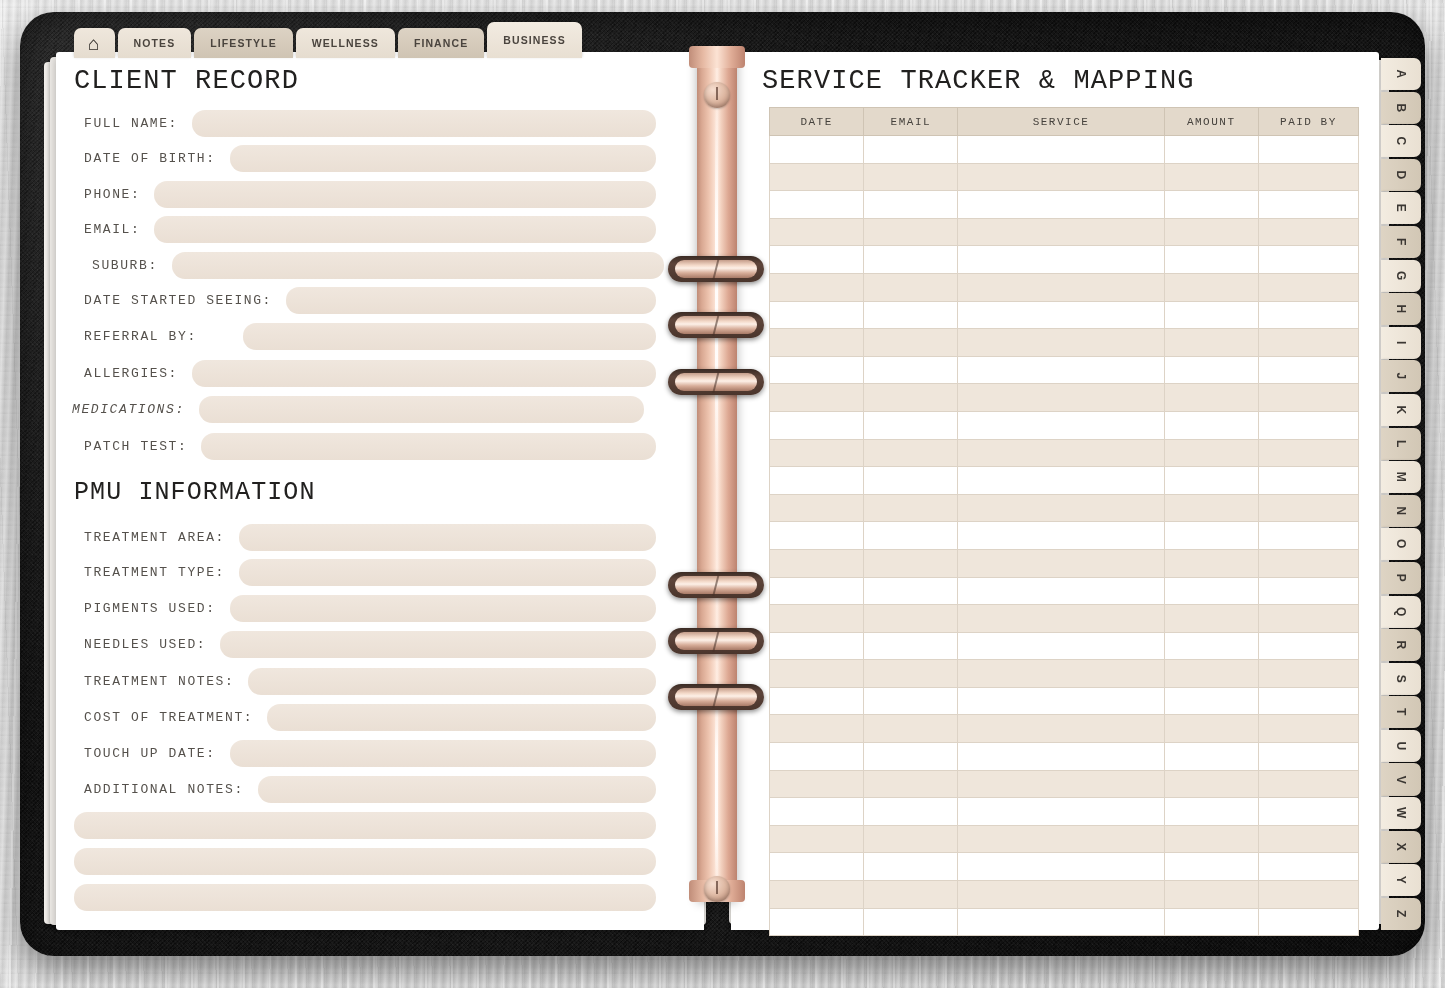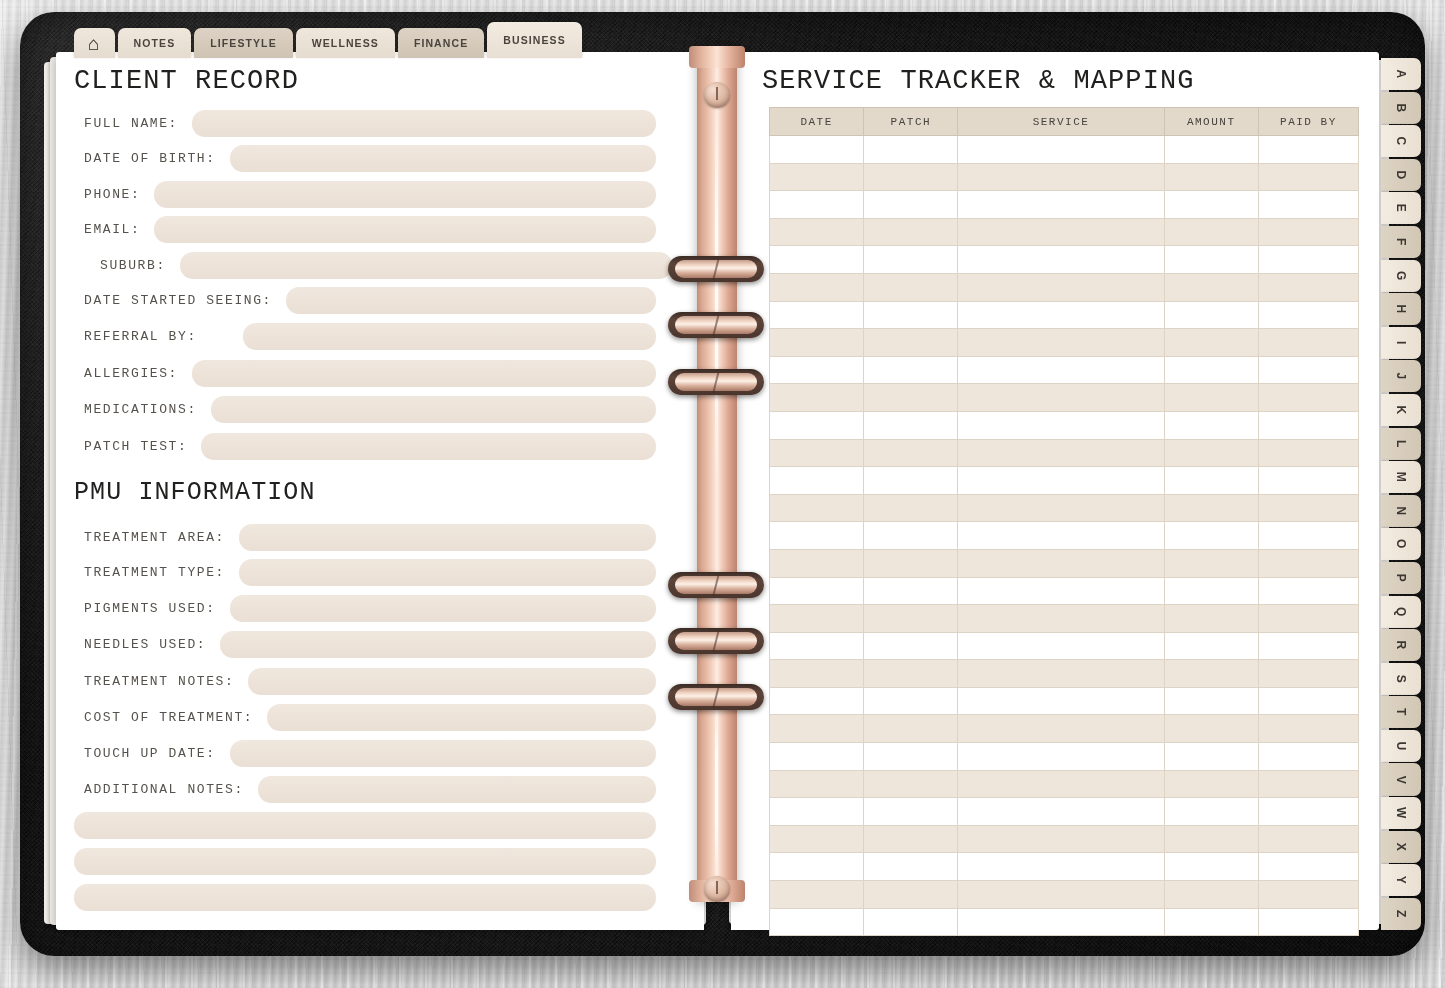--- a/index.html
+++ b/index.html
@@ -338,37 +338,37 @@
       <div class="field-input"></div>
     </div>
     <div class="field-row" style="left: 84px; top: 181px; width: 572px;">
       <div class="field-label">PHONE:</div>
       <div class="field-input"></div>
     </div>
     <div class="field-row" style="left: 84px; top: 216px; width: 572px;">
       <div class="field-label">EMAIL:</div>
       <div class="field-input"></div>
     </div>
-    <div class="field-row" style="left: 100px; top: 252px; width: 572px;">
+    <div class="field-row" style="left: 92px; top: 252px; width: 572px;">
       <div class="field-label">SUBURB:</div>
       <div class="field-input"></div>
     </div>
     <div class="field-row" style="left: 84px; top: 287px; width: 572px;">
       <div class="field-label">DATE STARTED SEEING:</div>
       <div class="field-input"></div>
     </div>
     <div class="field-row" style="left: 84px; top: 323px; width: 572px; gap: 32px;">
       <div class="field-label">REFERRAL BY:</div>
       <div class="field-input"></div>
     </div>
     <div class="field-row" style="left: 84px; top: 360px; width: 572px;">
       <div class="field-label">ALLERGIES:</div>
       <div class="field-input"></div>
     </div>
-    <div class="field-row" style="left: 84px; top: 396px; width: 572px;">
+    <div class="field-row" style="left: 72px; top: 396px; width: 572px; font-style: italic;">
       <div class="field-label">MEDICATIONS:</div>
       <div class="field-input"></div>
     </div>
     <div class="field-row" style="left: 84px; top: 433px; width: 572px;">
       <div class="field-label">PATCH TEST:</div>
       <div class="field-input"></div>
     </div>
   </div>
 
 <div class="heading" style="left:74px; top:478px; font-size:25px;">PMU INFORMATION</div>
@@ -419,21 +419,21 @@
   <colgroup id="svc-colgroup">
       <col style="width: 16%;">
       <col style="width: 16%;">
       <col style="width: 35%;">
       <col style="width: 16%;">
       <col style="width: 17%;">
     </colgroup>
   <thead>
       <tr id="svc-head">
         <th>DATE</th>
-        <th>PATCH</th>
+        <th>EMAIL</th>
         <th>SERVICE</th>
         <th>AMOUNT</th>
         <th>PAID BY</th>
       </tr>
     </thead>
   <tbody id="svc-body">
       <tr class="odd">
         <td></td>
         <td></td>
         <td></td>

